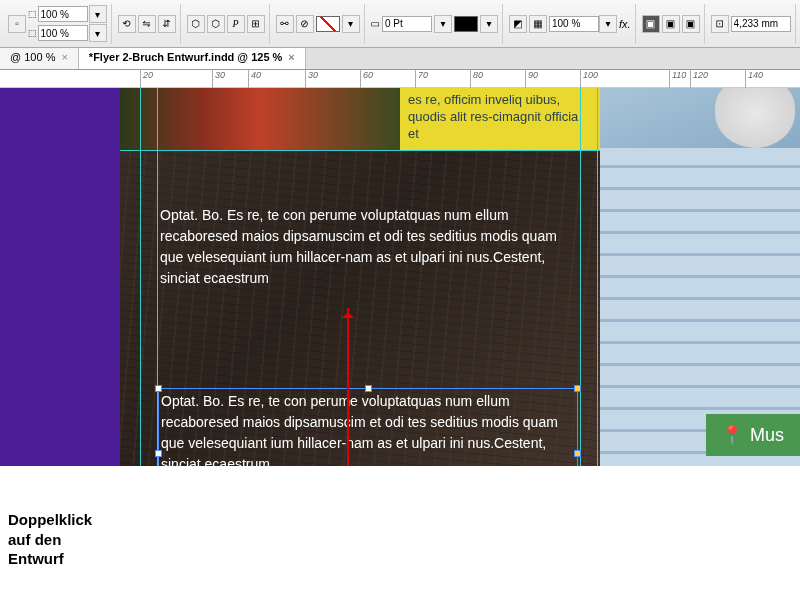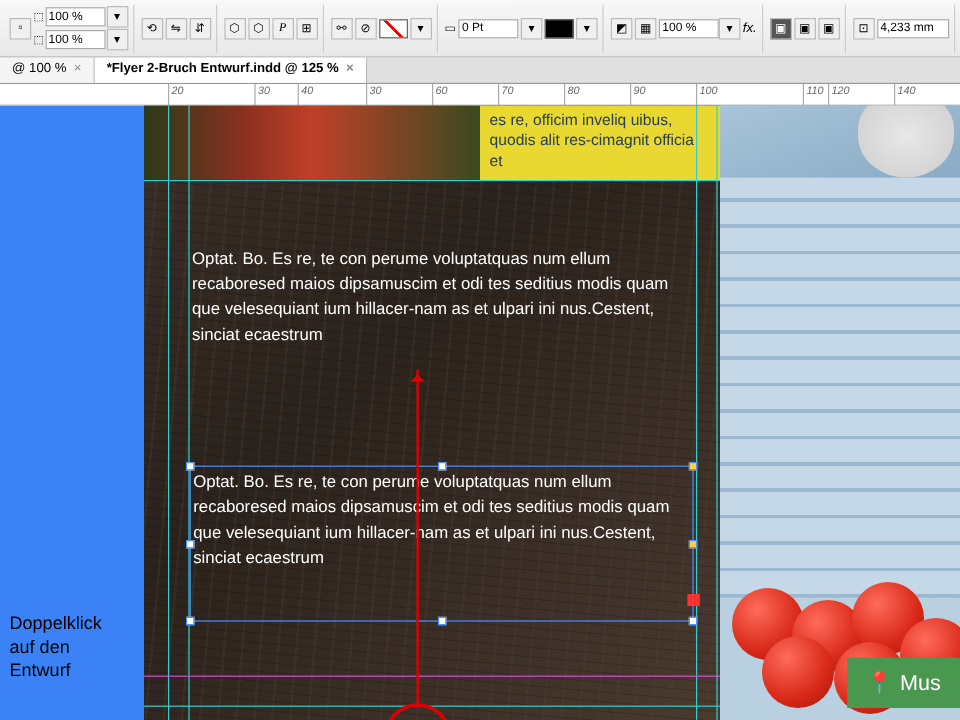--- a/index.html
+++ b/index.html
@@ -8,40 +8,40 @@
 .tb-group{display:flex;align-items:center;gap:2px;padding:0 4px;border-right:1px solid #ccc;height:40px;}
 .tb-btn{width:18px;height:18px;background:#f0f0f0;border:1px solid #bbb;display:flex;align-items:center;justify-content:center;font-size:10px;cursor:pointer;}
 .tb-input{width:50px;height:16px;border:1px solid #aaa;font-size:10px;padding:0 2px;background:#fff;}
 .tb-swatch{width:24px;height:16px;border:1px solid #666;}
 .tabs{background:#e0e0e0;height:22px;display:flex;border-bottom:1px solid #999;font-size:11px;}
 .tab{padding:3px 10px;border-right:1px solid #bbb;background:#f5f5f5;cursor:pointer;}
 .tab.active{background:#fff;font-weight:bold;}
 .tab-x{margin-left:6px;color:#888;cursor:pointer;}
 .ruler-h{height:18px;background:#fff;border-bottom:1px solid #ccc;position:relative;font-size:9px;color:#666;}
 .ruler-h .tick{position:absolute;top:0;height:18px;border-left:1px solid #aaa;padding-left:2px;line-height:10px;font-style:italic;}
-.canvas{position:relative;height:512px;background:#3b82f6;overflow:hidden;}
+.canvas{position:relative;height:378px;background:#4c1d95;overflow:hidden;}
 .doc-bg{position:absolute;left:120px;top:0;width:480px;height:512px;background:linear-gradient(135deg,#3a2f28,#2a221c 40%,#4a3a30);}
 .wood-tex{position:absolute;inset:0;background:repeating-linear-gradient(5deg,rgba(0,0,0,0.15) 0,rgba(0,0,0,0.15) 1px,transparent 1px,transparent 8px),repeating-linear-gradient(95deg,rgba(80,60,45,0.3) 0,rgba(80,60,45,0.3) 2px,transparent 2px,transparent 15px);}
 .photo-right{position:absolute;left:600px;top:0;width:200px;height:512px;background:linear-gradient(160deg,#a8c4d8 0%,#7fa3c0 30%,#5a7a95 50%,#b8d0e0 70%);}
 .shirt{position:absolute;left:0;top:60px;width:200px;height:350px;background:repeating-linear-gradient(0deg,#9bb8d0 0,#9bb8d0 3px,#c5d8e8 3px,#c5d8e8 22px),repeating-linear-gradient(90deg,transparent 0,transparent 18px,rgba(100,130,160,0.4) 18px,rgba(100,130,160,0.4) 20px);}
 .beard{position:absolute;right:5px;top:-10px;width:80px;height:70px;background:radial-gradient(ellipse at center,#e8e8e8,#ccc);border-radius:50% 50% 60% 60%;}
 .apples{position:absolute;left:0;bottom:0;width:200px;height:140px;}
 .apple{position:absolute;width:60px;height:60px;border-radius:50%;background:radial-gradient(circle at 35% 30%,#ff6b5a,#d82818 60%,#a01808);}
 .photo-top{position:absolute;left:120px;top:0;width:280px;height:62px;background:linear-gradient(90deg,#2a3a1a,#8b3020 30%,#c04028 50%,#3a4a20);}
 .yellow-box{position:absolute;left:400px;top:0;width:200px;height:62px;background:#e8d830;padding:4px 8px;font-size:13px;line-height:1.3;color:#2a4050;}
 .guide-v{position:absolute;top:0;bottom:0;width:1px;background:#30d0d0;}
 .guide-h{position:absolute;left:120px;width:480px;height:1px;background:#30d0d0;}
 .guide-m{position:absolute;left:120px;width:480px;height:1px;background:#d050d0;}
 .text-frame{position:absolute;color:#fff;font-size:14px;line-height:1.5;padding:2px;}
 .sel-frame{border:1px solid #4a90ff;}
 .handle{position:absolute;width:7px;height:7px;background:#fff;border:1px solid #4a90ff;}
 .handle.y{background:#ffd040;}
 .handle.r{background:#ff3030;border-color:#ff3030;}
 .green-btn{position:absolute;right:0;bottom:10px;background:#4a9850;color:#fff;padding:10px 16px;font-size:18px;display:flex;align-items:center;gap:6px;}
-.annotation{position:absolute;left:8px;top:510px;font-size:15px;font-weight:normal;line-height:1.3;}
+.annotation{position:absolute;left:8px;top:510px;font-size:15px;font-weight:bold;line-height:1.3;}
 .anno-circle{position:absolute;left:320px;top:498px;width:56px;height:56px;border:3px solid #e00000;border-radius:50%;}
 .red-arrow{position:absolute;left:347px;top:220px;width:2px;height:280px;background:#e00000;}
 .red-arrow::before{content:"";position:absolute;top:-2px;left:-5px;border:6px solid transparent;border-bottom-color:#e00000;}
 </style>
 </head>
 <body>
 
 <div class="toolbar">
   <div class="tb-group">
     <div class="tb-btn">▫</div>

